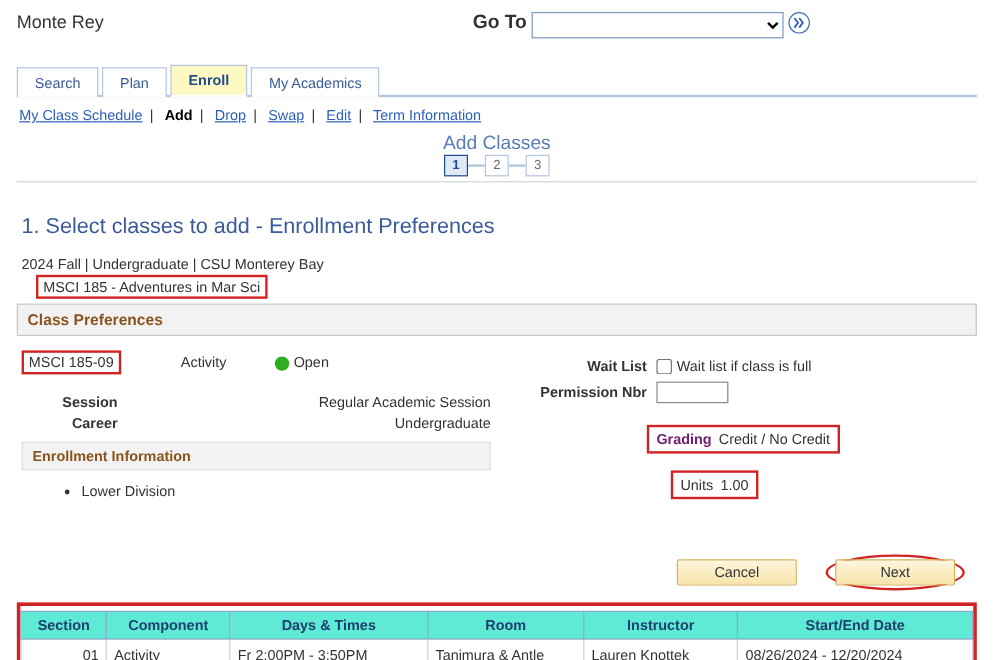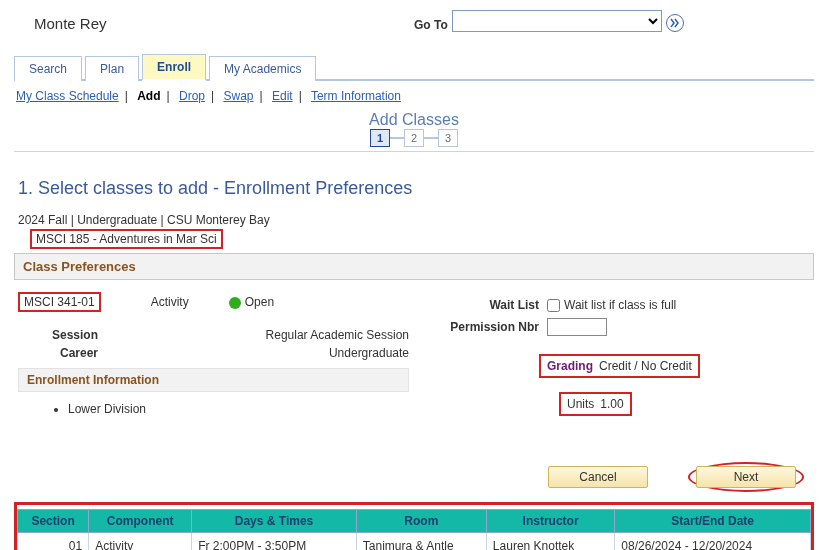--- a/index.html
+++ b/index.html
@@ -1,20 +1,20 @@
 <!DOCTYPE html>
 <html><head>
   <meta charset="utf-8">
   <style>
     * { box-sizing: border-box; margin: 0; padding: 0; }
     body { font-family: Arial, Helvetica, sans-serif; font-size: 12px; color: #333; background: #fff; width: 828px; }
     .container { padding: 10px 14px; }
-    .top-row { display: flex; align-items: flex-end; margin-bottom: 20px; margin-left: 20px; }
+    .top-row { display: flex; align-items: flex-start; margin-bottom: 20px; }
     .user-name { font-size: 15px; color: #333; flex: 0 0 380px; }
-    .goto-label { font-size: 12px; font-weight: bold; color: #333; margin-right: 4px; }
+    .goto-label { font-size: 16px; font-weight: bold; color: #333; margin-right: 4px; }
     .goto-select { height: 22px; width: 210px; border: 1px solid #7a9ac1; background: #fff; font-size: 12px; }
     .goto-go { display: inline-flex; align-items: center; justify-content: center; width: 18px; height: 18px; border: 1px solid #4a6fb8; border-radius: 50%; margin-left: 4px; color: #2b5fb8; font-size: 11px; cursor: pointer; }
     .tabs { display: flex; align-items: flex-end; border-bottom: 2px solid #b4c6e0; margin-bottom: 4px; }
     .tab { padding: 5px 14px; border: 1px solid #b4c6e0; border-bottom: none; background: #fff; color: #3a5a9a; font-size: 12px; margin-right: 3px; cursor: pointer; position: relative; top: 2px; }
     .tab.active { background: #fef9c3; color: #1f4a8f; font-weight: bold; border-bottom: 2px solid #fff; top: 2px; }
     .subtabs { padding: 4px 2px 8px; }
     .subtabs a { color: #2b5fb8; text-decoration: underline; cursor: pointer; }
     .subtabs .sep { margin: 0 6px; color: #333; }
     .subtabs .active { color: #000; text-decoration: none; font-weight: bold; }
     .title-row { display: flex; align-items: center; justify-content: space-between; border-bottom: 1px solid #d0d4d9; padding-bottom: 4px; margin-bottom: 10px; flex-direction: column; }
@@ -40,25 +40,25 @@
     .enroll-info-bar { background: #f2f2f2; border: 1px solid #e2e2e2; padding: 4px 8px; color: #8a531d; font-weight: bold; margin-top: 8px; width: 391px; }
     .bullet { list-style: disc; margin: 10px 0 0 50px; }
     .right-row { display: flex; align-items: center; margin: 6px 0; justify-content: flex-start; }
     .right-row .rk { width: 110px; text-align: right; font-weight: bold; margin-right: 8px; }
     .wl-check { margin-right: 4px; }
     .perm-input { border: 1px solid #888; width: 60px; height: 18px; }
     .grading-box { border: 2px solid #d02424; padding: 3px 6px; display: inline-flex; align-items: center; }
     .grading-box .rk2 { font-weight: bold; color: #701a75; margin-right: 6px; }
     .units-box { border: 2px solid #d02424; padding: 3px 6px; display: inline-flex; align-items: center; margin-top: 8px; }
     .units-box .rk2 { font-weight: normal; margin-right: 6px; }
-    .btn-row { display: flex; justify-content: flex-end; gap: 40px; margin: 30px 10px 10px 0; align-items: center; }
+    .btn-row { display: flex; justify-content: flex-end; gap: 24px; margin: 30px 10px 10px 0; align-items: center; }
     .btn { width: 100px; height: 22px; display: flex; align-items: center; justify-content: center; border: 1px solid #d4b25a; background: linear-gradient(#fff6de,#f6e4aa); font-size: 12px; cursor: pointer; border-radius: 2px; }
     .btn-oval { border: 2px solid #d02424; border-radius: 50%; padding: 2px 6px; display: inline-flex; align-items: center; justify-content: center; }
     .data-table { width: 100%; border-collapse: collapse; margin-top: 4px; }
-    .data-table th { background: #14b8a6; border: 1px solid #8fa7cc; padding: 4px 4px; font-size: 12px; color: #1f3f6e; font-weight: bold; text-align: center; margin-top: 48px; }
+    .data-table th { background: #5eead4; border: 1px solid #8fa7cc; padding: 4px 4px; font-size: 12px; color: #1f3f6e; font-weight: bold; text-align: center; margin-top: 48px; }
     .data-table td { border: 1px solid #c8d3e5; padding: 6px; font-size: 12px; vertical-align: top; background: #fff; }
     .table-wrap { border: 3px solid #d02424; padding: 0; }
   </style>
 </head>
 <body>
 
 <div class="container">
 
   <div class="top-row">
     <div class="user-name">Monte Rey</div>
@@ -108,21 +108,21 @@
   </div>
 
   <div class="prefs-bar">
     <span class="prefs-bar-title">Class Preferences</span>
   </div>
 
   <div class="prefs-body">
     <div class="left-col">
       <div class="row-a">
         <span class="hl-red">
-          <span>MSCI  341-01</span>
+          <span>MSCI  185-09</span>
         </span>
         <span class="type-label">Activity</span>
         <span>
           <span class="open-dot"></span><span>Open</span>
         </span>
       </div>
       <div class="kv">
         <div class="k">Session</div>
         <div>Regular Academic Session</div>
       </div>

